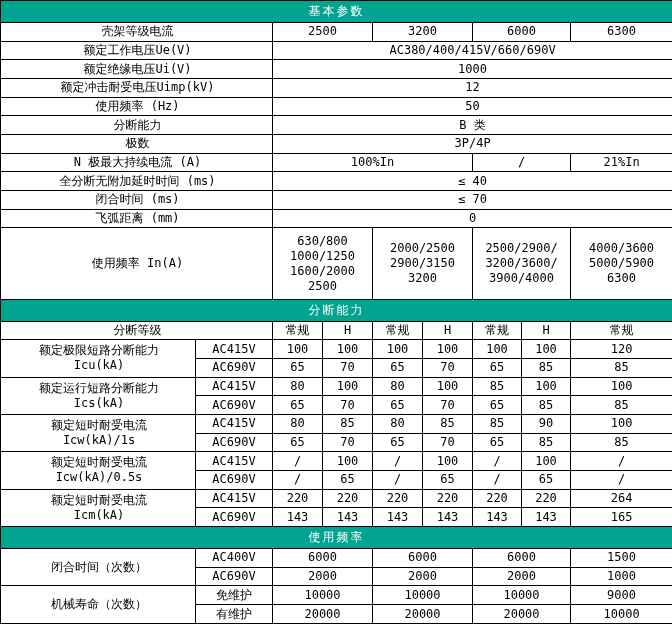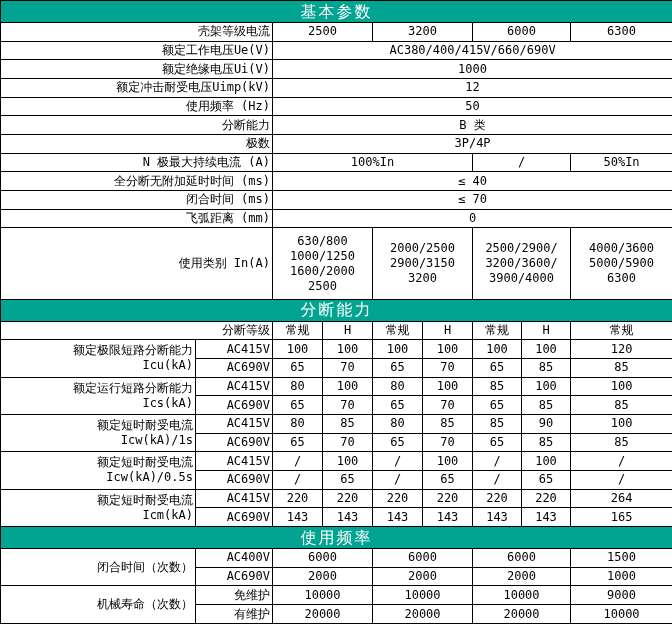--- a/index.html
+++ b/index.html
@@ -10,25 +10,25 @@
     border-collapse: collapse; table-layout: fixed;
     background: #fff;
   }
   td {
     border: 1px solid #000;
     font-size: 12px; color: #000;
     text-align: center; vertical-align: middle;
     white-space: pre-line; line-height: 1.25;
     padding: 0 2px; overflow: hidden;
   }
-  td.label { text-align: right; padding-left: 4px; }
-  td.sub   { text-align: right; }
+  td.label { text-align: center; padding-left: 4px; }
+  td.sub   { text-align: center; }
   td.section {
     background: var(--accent, #00A491);
-    color: #fff; font-size: 16px; font-weight: normal;
+    color: #fff; font-size: 12px; font-weight: normal;
     text-align: center; letter-spacing: 2px;
     height: 21px;
   }
 </style>
 </head>
 <body>
 
 <div id="wrap" data-name="spec-sheet">
   <table data-name="spec-table">
     <colgroup>
@@ -74,36 +74,36 @@
           <td colspan="7" data-name="cell-value">B 类</td>
         </tr>
         <tr data-name="table-row">
           <td colspan="2" class="label" data-name="row-label">极数</td>
           <td colspan="7" data-name="cell-value">3P/4P</td>
         </tr>
         <tr data-name="table-row">
           <td colspan="2" class="label" data-name="row-label">N 极最大持续电流 (A)</td>
           <td colspan="4" data-name="cell-value">100%In</td>
           <td colspan="2" data-name="cell-value">/</td>
-          <td data-name="cell-value">50%In</td>
+          <td data-name="cell-value">21%In</td>
         </tr>
         <tr data-name="table-row">
           <td colspan="2" class="label" data-name="row-label">全分断无附加延时时间 (ms)</td>
           <td colspan="7" data-name="cell-value">≤ 40</td>
         </tr>
         <tr data-name="table-row">
           <td colspan="2" class="label" data-name="row-label">闭合时间 (ms)</td>
           <td colspan="7" data-name="cell-value">≤ 70</td>
         </tr>
         <tr data-name="table-row">
           <td colspan="2" class="label" data-name="row-label">飞弧距离 (mm)</td>
           <td colspan="7" data-name="cell-value">0</td>
         </tr>
         <tr data-name="table-row">
-          <td colspan="2" class="label" data-name="row-label">使用类别 In(A)</td>
+          <td colspan="2" class="label" data-name="row-label">使用频率 In(A)</td>
           <td colspan="2" data-name="cell-value">630/800
 1000/1250
 1600/2000
 2500</td>
           <td colspan="2" data-name="cell-value">2000/2500
 2900/3150
 3200</td>
           <td colspan="2" data-name="cell-value">2500/2900/
 3200/3600/
 3900/4000</td>

